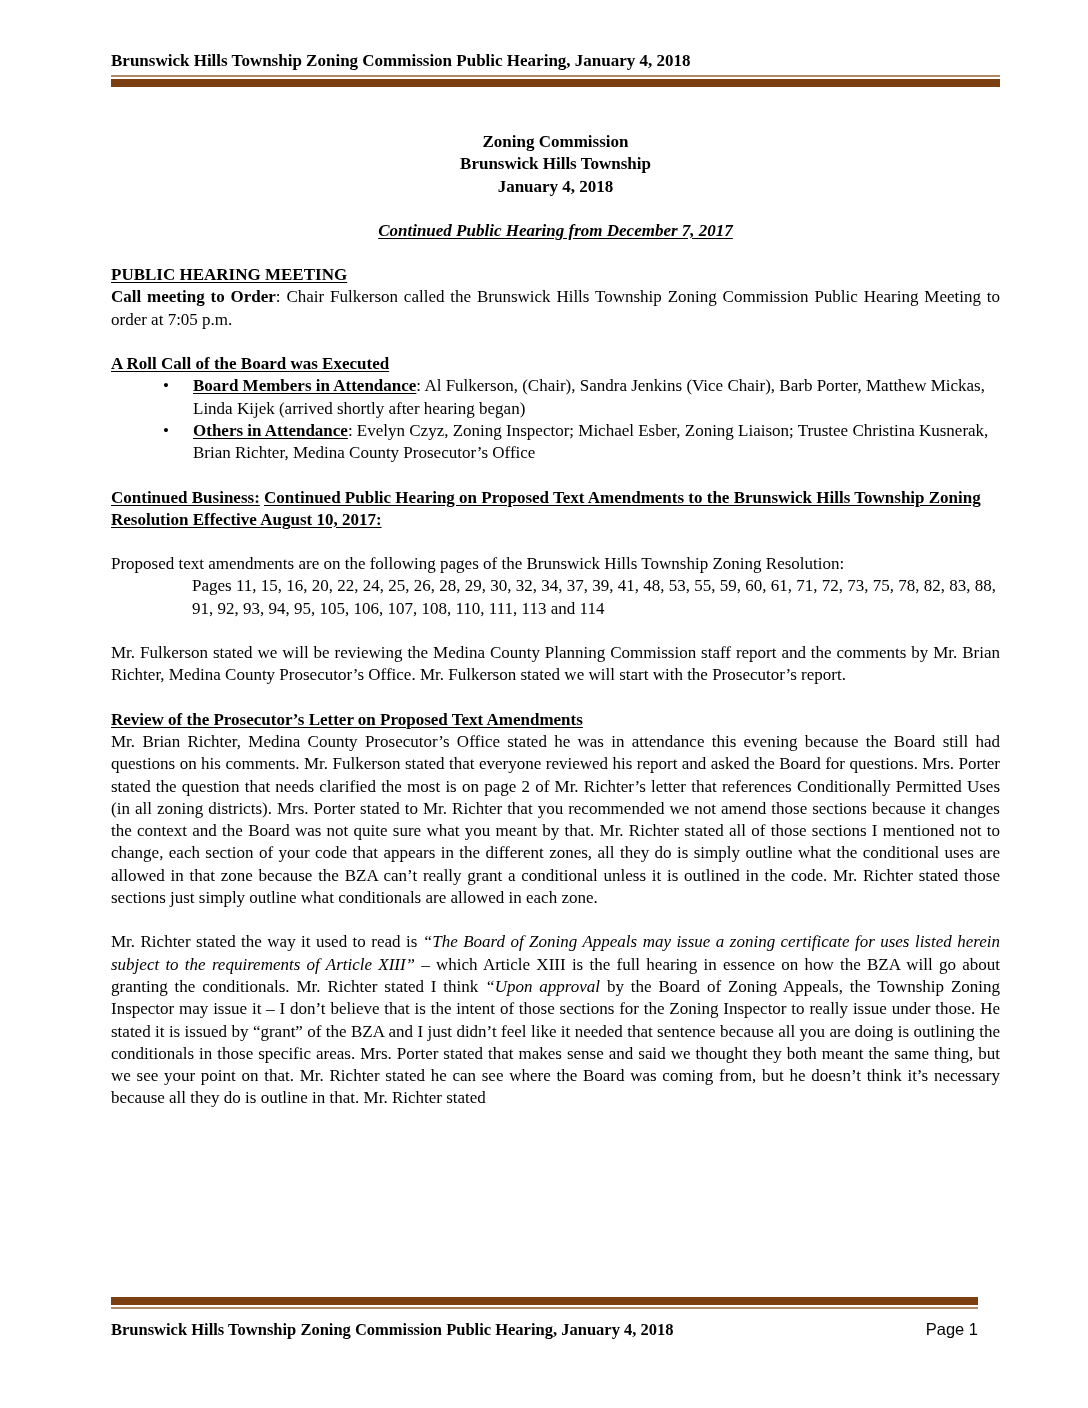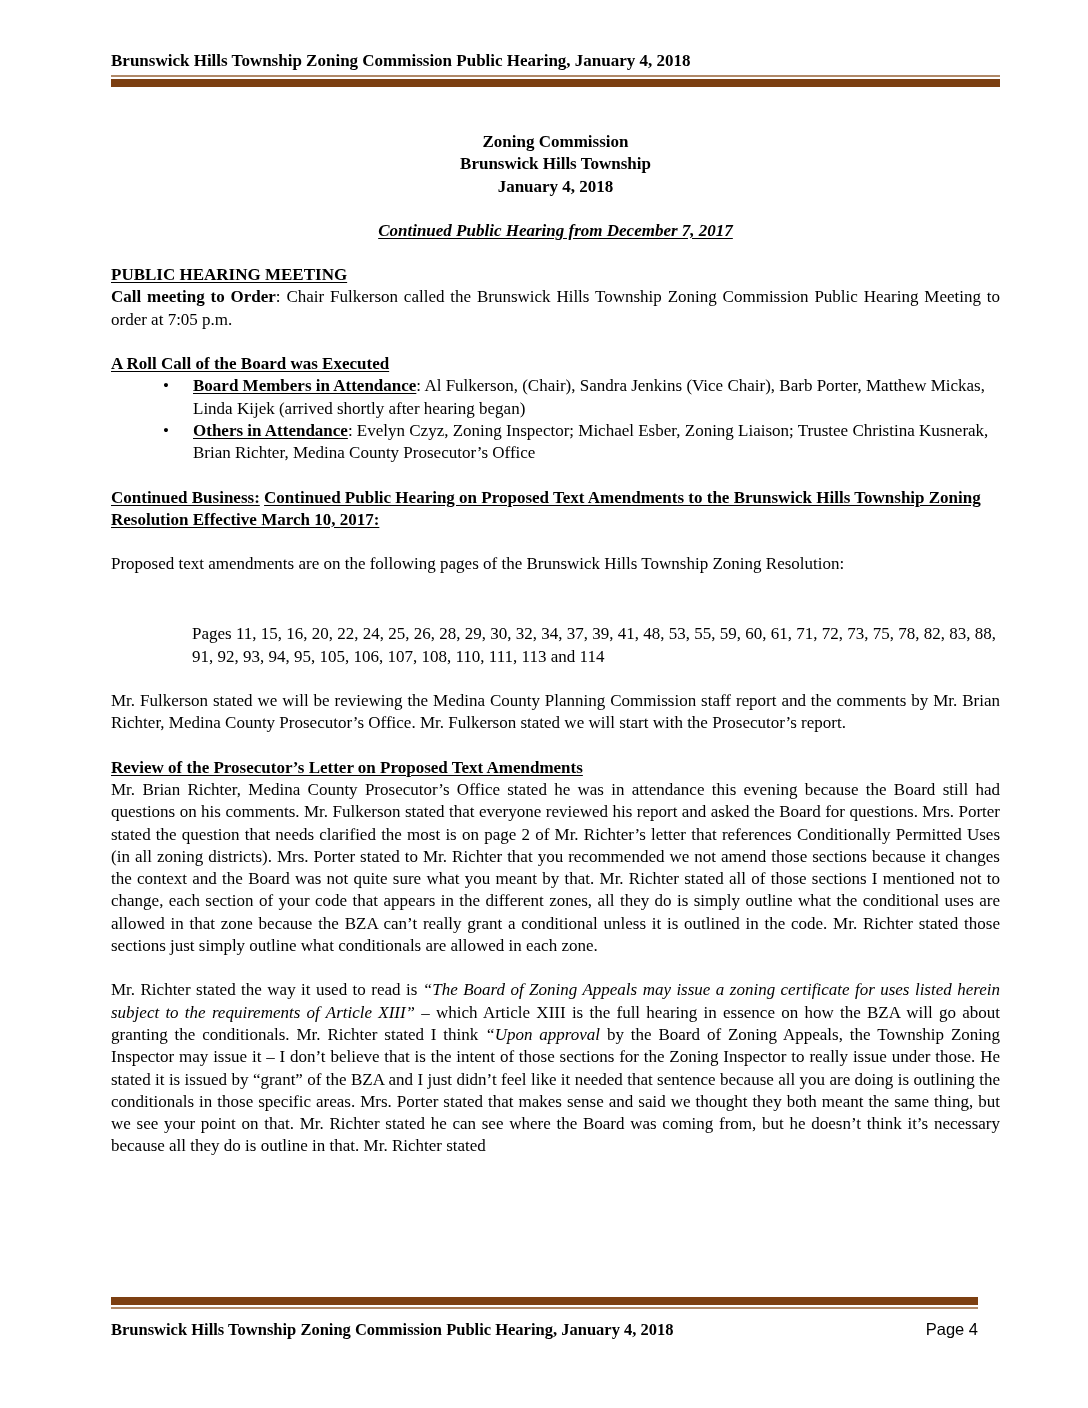--- a/index.html
+++ b/index.html
@@ -20,21 +20,21 @@
   .footer-rule .rule-thin { margin-top:2px; }
 
   
   .doc { font-size:17px; line-height:22.3px; }
   .block { margin:0; }
   .gap { height:22px; }
   .kind-title-line { text-align:center; font-weight:bold; }
   .kind-subtitle { text-align:center;font-style:italic; }
   .kind-heading { text-align:left; }
   .kind-para { text-align:justify; }
-  .kind-pages { padding-left:81px; text-align:left;margin-top:48px; }
+  .kind-pages { padding-left:81px; text-align:left; }
   .list-item { position:relative; padding-left:82px; text-align:left; }
   .bullet { position:absolute; left:52px; top:0; }
 
   .b { font-weight:bold; }
   .i { font-style:italic; }
   .u { text-decoration:underline; text-underline-offset:2px; }
 
   
   .page-footer { position:absolute; left:111px; right:110px; top:1297px; }
   .footer-row { display:flex; justify-content:space-between; align-items:baseline; margin-top:9px; }
@@ -64,37 +64,37 @@
       <div class="block gap"></div>
       <div class="block kind-heading"><span class="b u">PUBLIC HEARING MEETING</span></div>
       <div class="block kind-para"><span class="b">Call meeting to Order</span><span>: Chair Fulkerson called the Brunswick Hills Township Zoning Commission Public Hearing Meeting to order at 7:05 p.m.</span></div>
       <div class="block gap"></div>
       <div class="block kind-heading"><span class="b u">A Roll Call of the Board was Executed</span></div>
       <div class="block kind-list">
         <div class="list-item"><span class="bullet">•</span><span><span class="b u">Board Members in Attendance</span><span>:  Al Fulkerson, (Chair), Sandra Jenkins (Vice Chair), Barb Porter, Matthew Mickas, Linda Kijek (arrived shortly after hearing began)</span></span></div>
         <div class="list-item"><span class="bullet">•</span><span><span class="b u">Others in Attendance</span><span>: Evelyn Czyz, Zoning Inspector; Michael Esber, Zoning Liaison; Trustee Christina Kusnerak, Brian Richter, Medina County Prosecutor’s Office</span></span></div>
       </div>
       <div class="block gap"></div>
-      <div class="block kind-heading"><span class="b u">Continued Business:</span><span class="b"> </span><span class="b u">Continued Public Hearing on Proposed Text Amendments to the Brunswick Hills Township Zoning Resolution Effective March 10, 2017:</span></div>
+      <div class="block kind-heading"><span class="b u">Continued Business:</span><span class="b"> </span><span class="b u">Continued Public Hearing on Proposed Text Amendments to the Brunswick Hills Township Zoning Resolution Effective August 10, 2017:</span></div>
       <div class="block gap"></div>
       <div class="block kind-para"><span>Proposed text amendments are on the following pages of the Brunswick Hills Township Zoning Resolution:</span></div>
       <div class="block kind-pages"><span>Pages 11, 15, 16, 20, 22, 24, 25, 26, 28, 29, 30, 32, 34, 37, 39, 41, 48, 53, 55, 59, 60, 61, 71, 72, 73, 75, 78, 82, 83, 88, 91, 92, 93, 94, 95, 105, 106, 107, 108, 110, 111, 113 and 114</span></div>
       <div class="block gap"></div>
       <div class="block kind-para"><span>Mr. Fulkerson stated we will be reviewing the Medina County Planning Commission staff report and the comments by Mr. Brian Richter, Medina County Prosecutor’s Office.  Mr. Fulkerson stated we will start with the Prosecutor’s report.</span></div>
       <div class="block gap"></div>
       <div class="block kind-heading"><span class="b u">Review of the Prosecutor’s Letter on Proposed Text Amendments</span></div>
       <div class="block kind-para"><span>Mr. Brian Richter, Medina County Prosecutor’s Office stated he was in attendance this evening because the Board still had questions on his comments.  Mr. Fulkerson stated that everyone reviewed his report and asked the Board for questions.  Mrs. Porter stated the question that needs clarified the most is on page 2 of Mr. Richter’s letter that references Conditionally Permitted Uses (in all zoning districts).  Mrs. Porter stated to Mr. Richter that you recommended we not amend those sections because it changes the context and the Board was not quite sure what you meant by that.  Mr. Richter stated all of those sections I mentioned not to change, each section of your code that appears in the different zones, all they do is simply outline what the conditional uses are allowed in that zone because the BZA can’t really grant a conditional unless it is outlined in the code. Mr. Richter stated those sections just simply outline what conditionals are allowed in each zone.</span></div>
       <div class="block gap"></div>
       <div class="block kind-para"><span>Mr. Richter stated the way it used to read is </span><span class="i">“The Board of Zoning Appeals may issue a zoning certificate for uses listed herein subject to the requirements of Article XIII”</span><span> – which Article XIII is the full hearing in essence on how the BZA will go about granting the conditionals.  Mr. Richter stated I think </span><span class="i">“Upon approval</span><span> by the Board of Zoning Appeals, the Township Zoning Inspector may issue it – I don’t believe that is the intent of those sections for the Zoning Inspector to really issue under those. He stated it is issued by “grant” of the BZA and I just didn’t feel like it needed that sentence because all you are doing is outlining the conditionals in those specific areas.  Mrs. Porter stated that makes sense and said we thought they both meant the same thing, but we see your point on that. Mr. Richter stated he can see where the Board was coming from, but he doesn’t think it’s necessary because all they do is outline in that.  Mr. Richter stated</span></div>
     </div>
 
   <div class="page-footer">
     <div class="footer-rule">
       <div class="rule-bar"></div>
       <div class="rule-thin"></div>
     </div>
     <div class="footer-row">
       <div class="footer-title">Brunswick Hills Township Zoning Commission Public Hearing, January 4, 2018</div>
-      <div class="footer-page">Page 4</div>
+      <div class="footer-page">Page 1</div>
     </div>
   </div>
 
 </div>
 
 </body></html>

